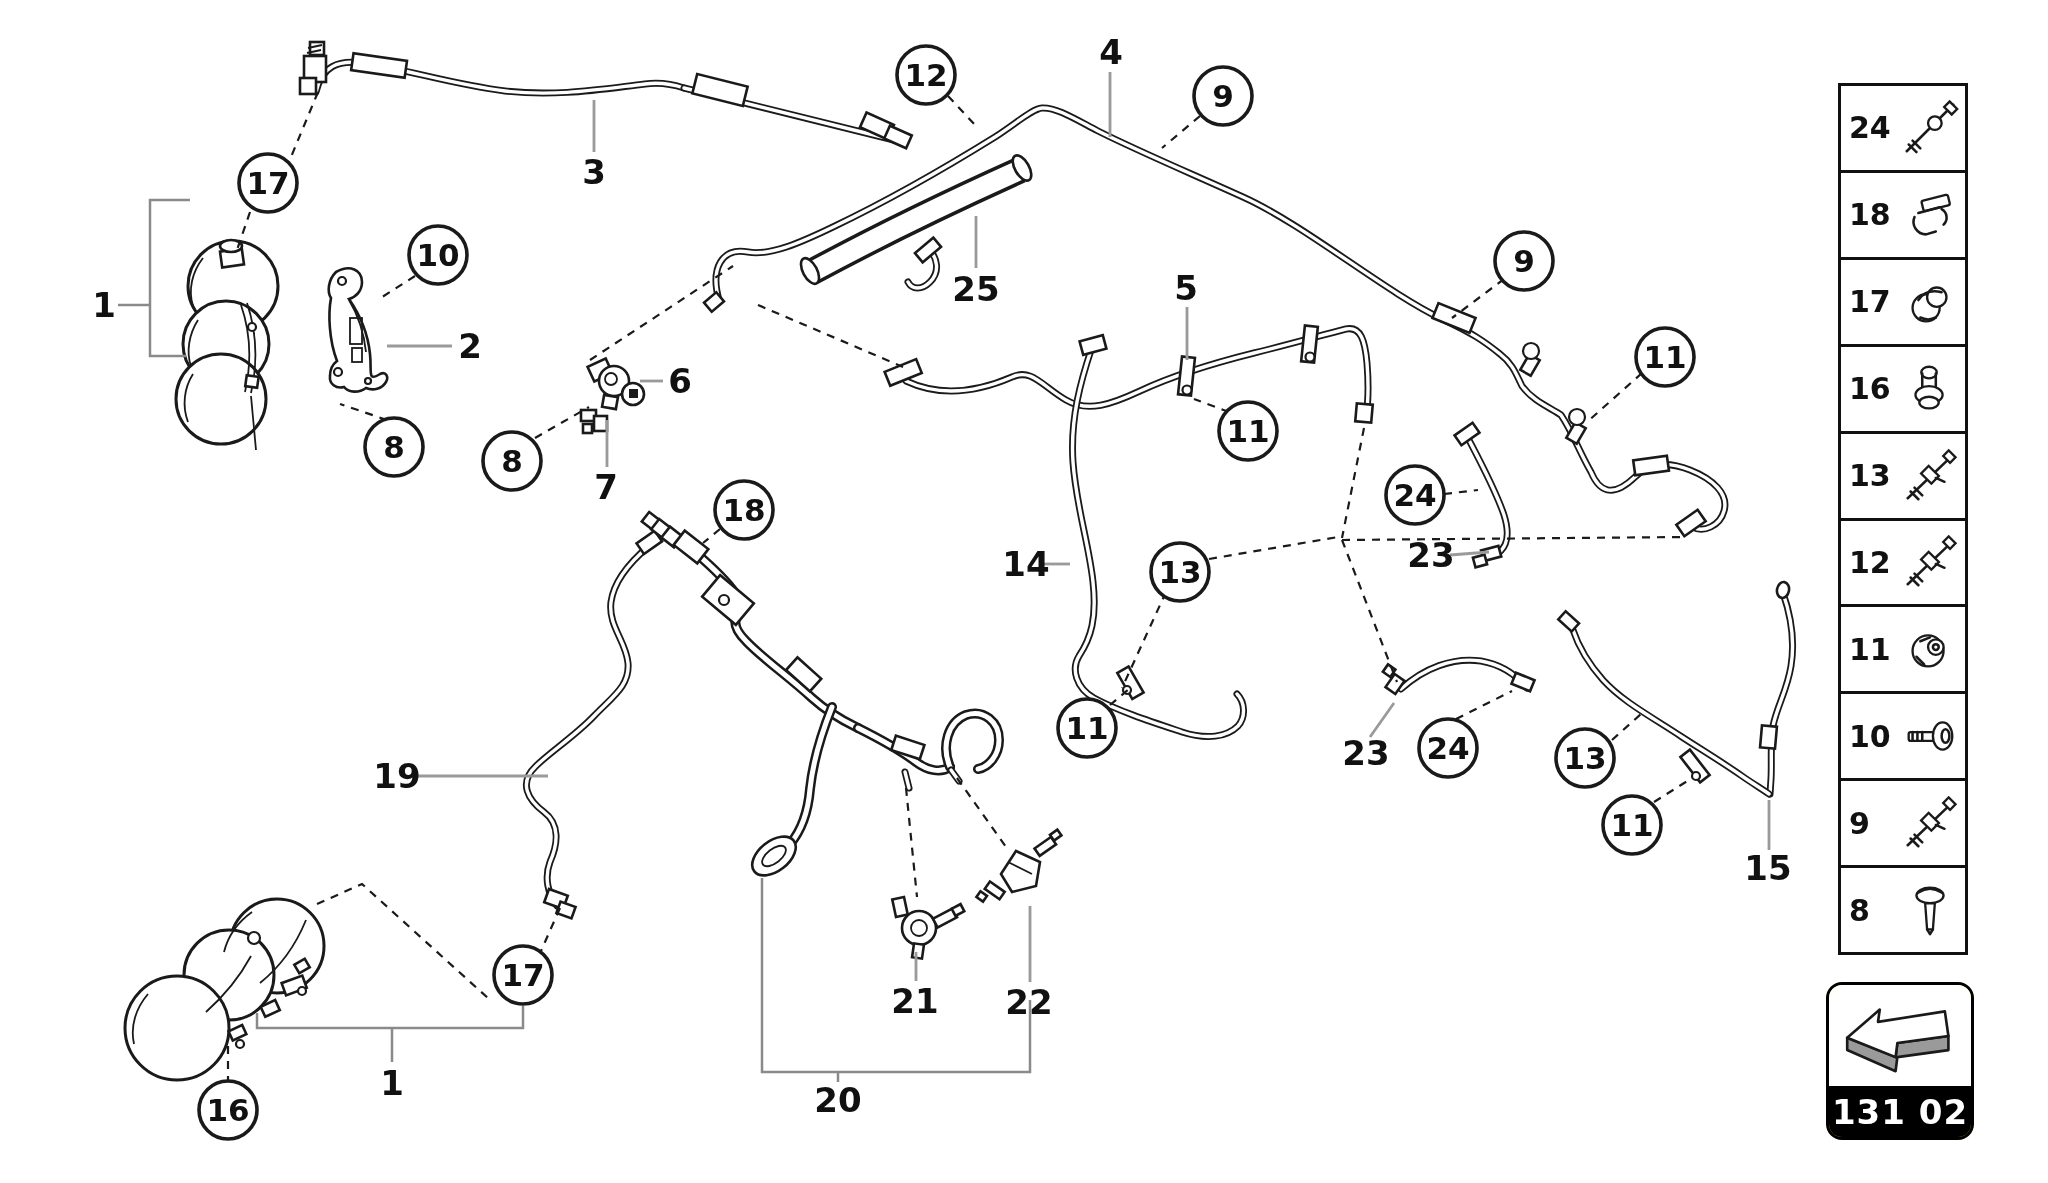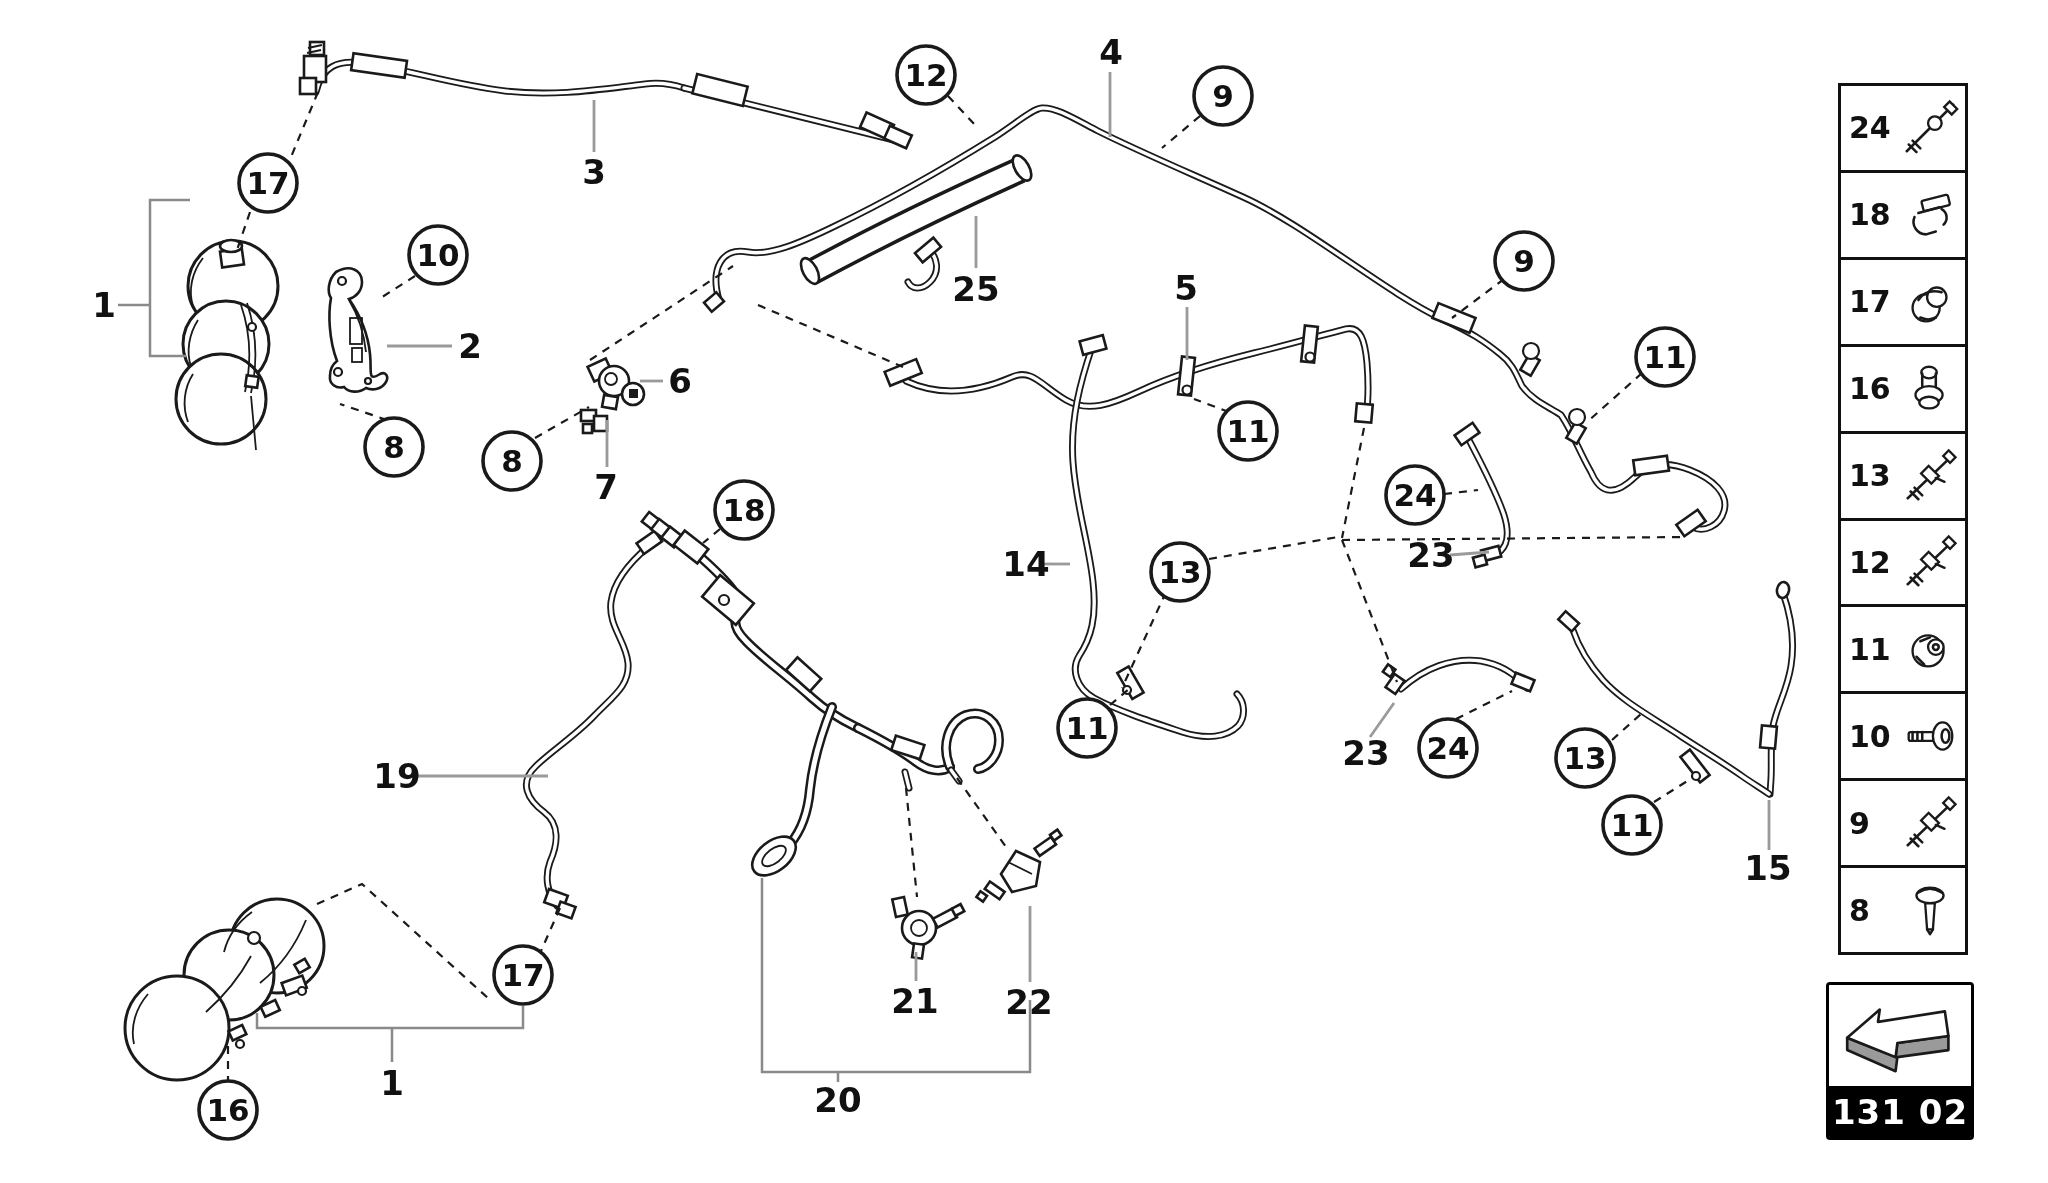--- a/index.html
+++ b/index.html
@@ -25,21 +25,21 @@
   .plabel{font:700 34px "DejaVu Sans",sans-serif;fill:#111;text-anchor:middle}
   
   .sidebar{position:absolute;left:1838px;top:83px;width:130px;height:872px;border:3px solid #111;box-sizing:border-box;display:flex;flex-direction:column;background:#fff;}
   .legend-row{flex:1;display:flex;align-items:center;justify-content:space-between;border-bottom:3px solid #111;padding:0 4px 0 8px;box-sizing:border-box;}
   .legend-row:last-child{border-bottom:none;}
   .legend-num{font:700 30px "DejaVu Sans",sans-serif;color:#111;}
   .legend-icon{width:62px;height:64px;flex:none;}
   .ic{fill:none;stroke:#1a1a1a;stroke-width:2.6;stroke-linecap:round;stroke-linejoin:round}
   .icf{fill:#fff;stroke:#1a1a1a;stroke-width:2.4}
   
-  .footer-box{position:absolute;left:1826px;top:982px;width:148px;height:158px;border:3px solid #000;border-radius:4px;box-sizing:border-box;overflow:hidden;background:#eab308;}
+  .footer-box{position:absolute;left:1826px;top:982px;width:148px;height:158px;border:3px solid #000;border-radius:16px;box-sizing:border-box;overflow:hidden;background:#eab308;}
   .footer-arrow{height:101px;display:flex;align-items:center;justify-content:center;background:#fff;}
   .footer-code-bar{height:51px;background:#000;display:flex;align-items:center;justify-content:center;}
   .footer-code{font:700 34px "DejaVu Sans",sans-serif;color:#fff;letter-spacing:1px;}
 </style>
 </head>
 <body>
 
 <svg width="0" height="0" style="position:absolute">
   <defs>
     <g id="icon-rod">

